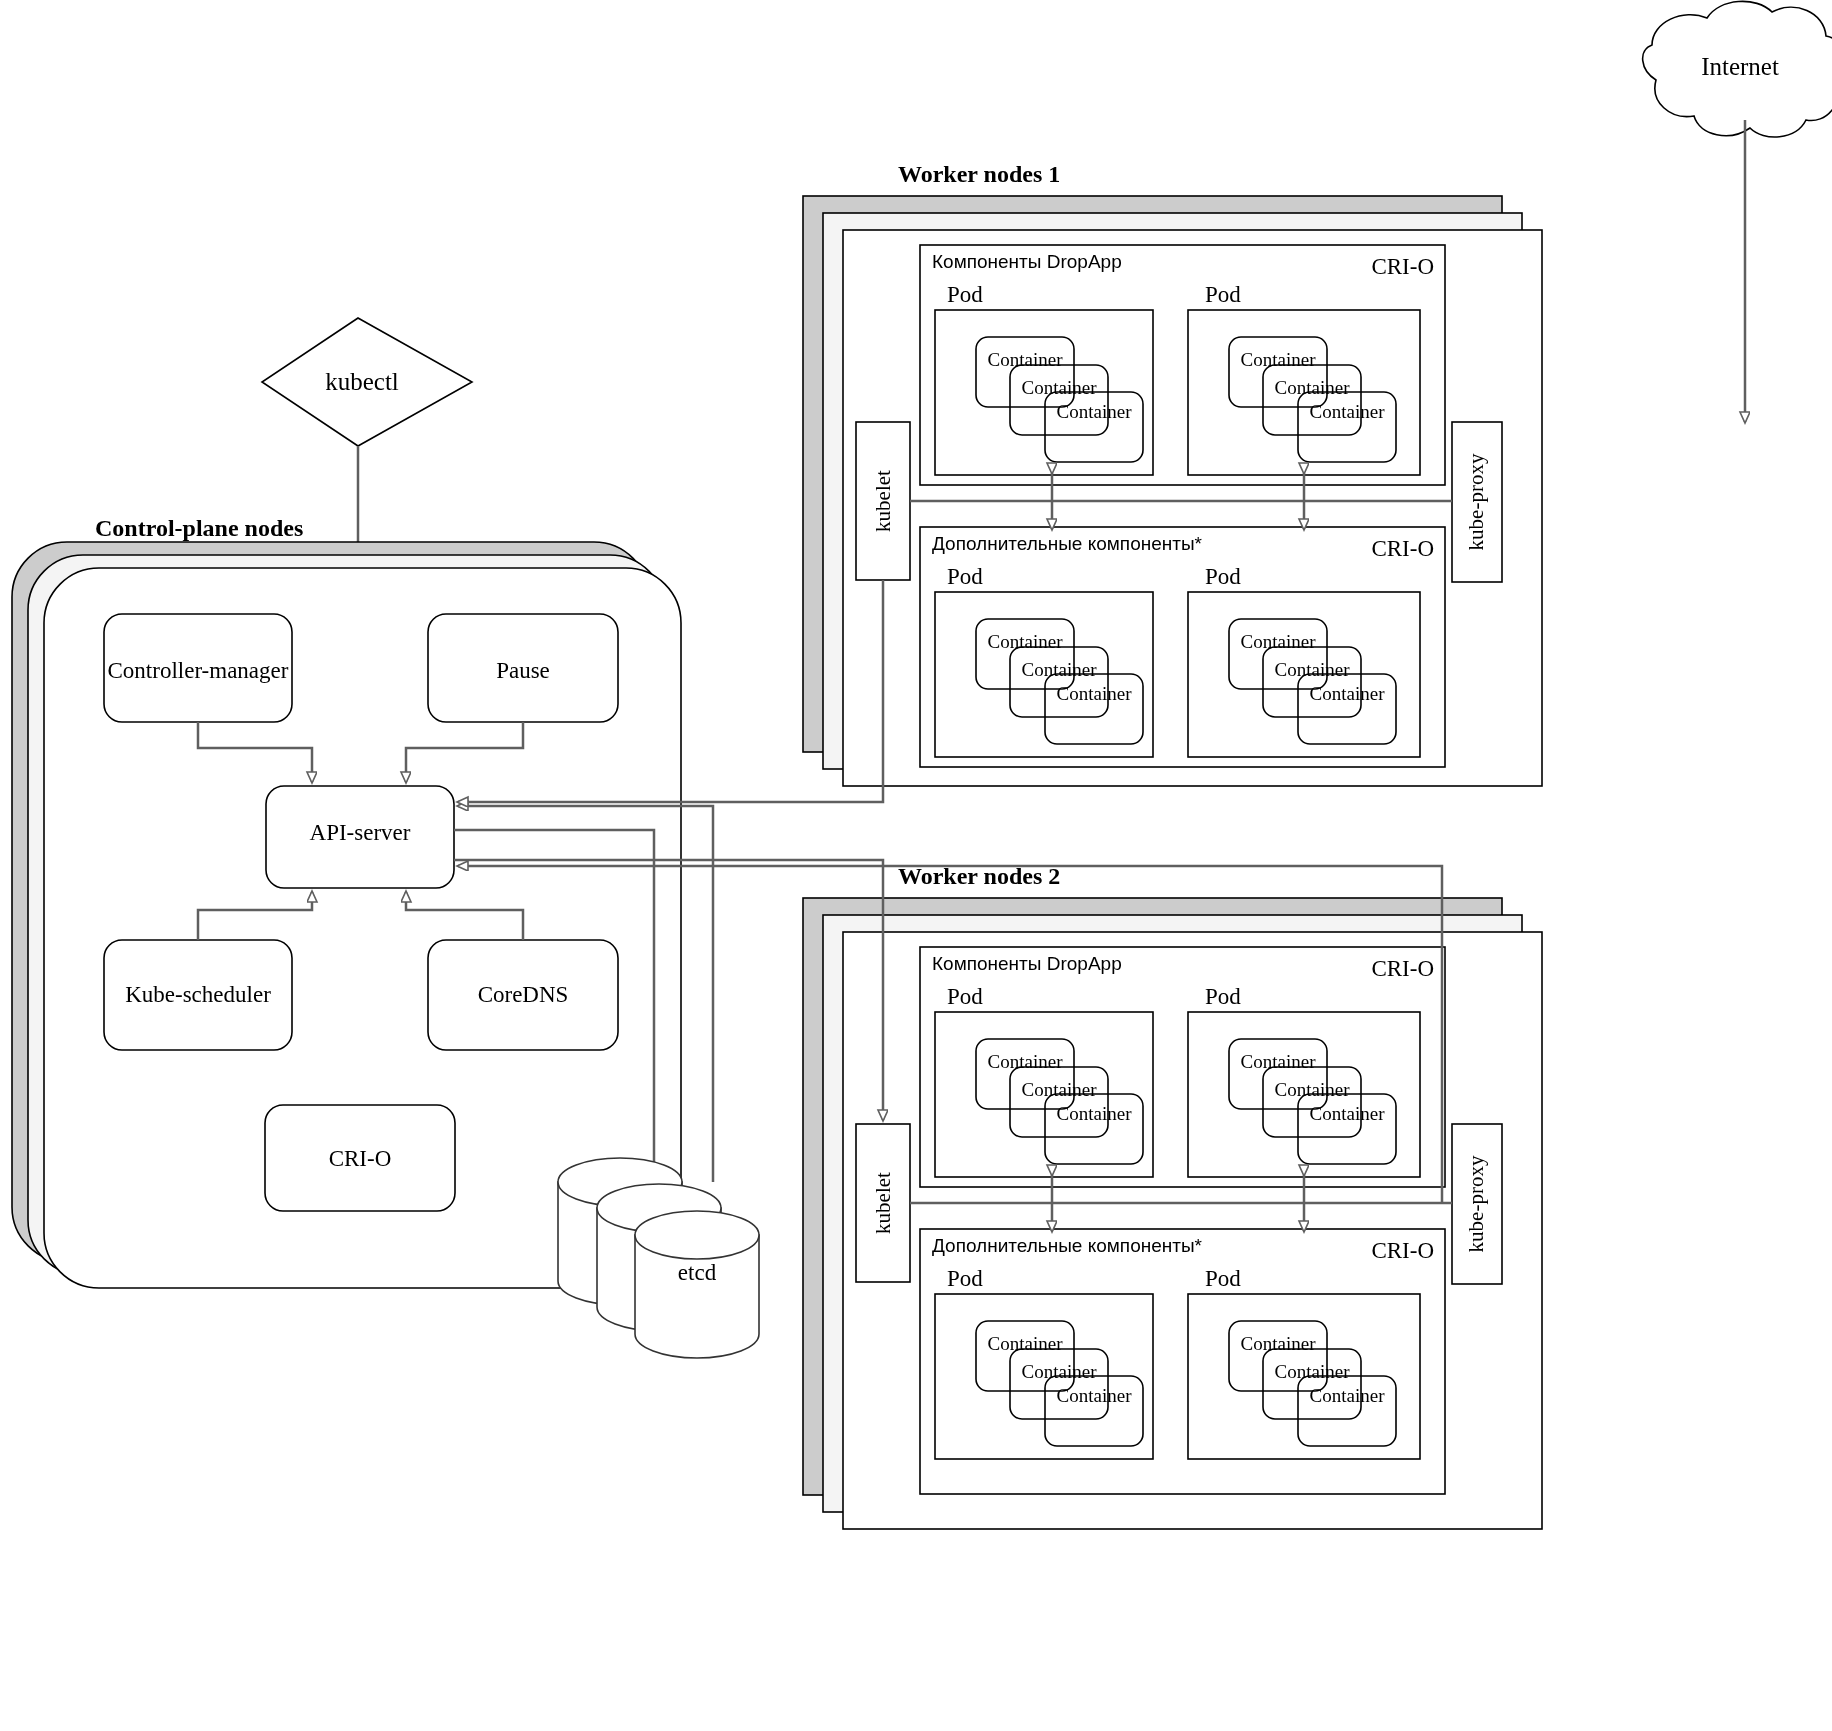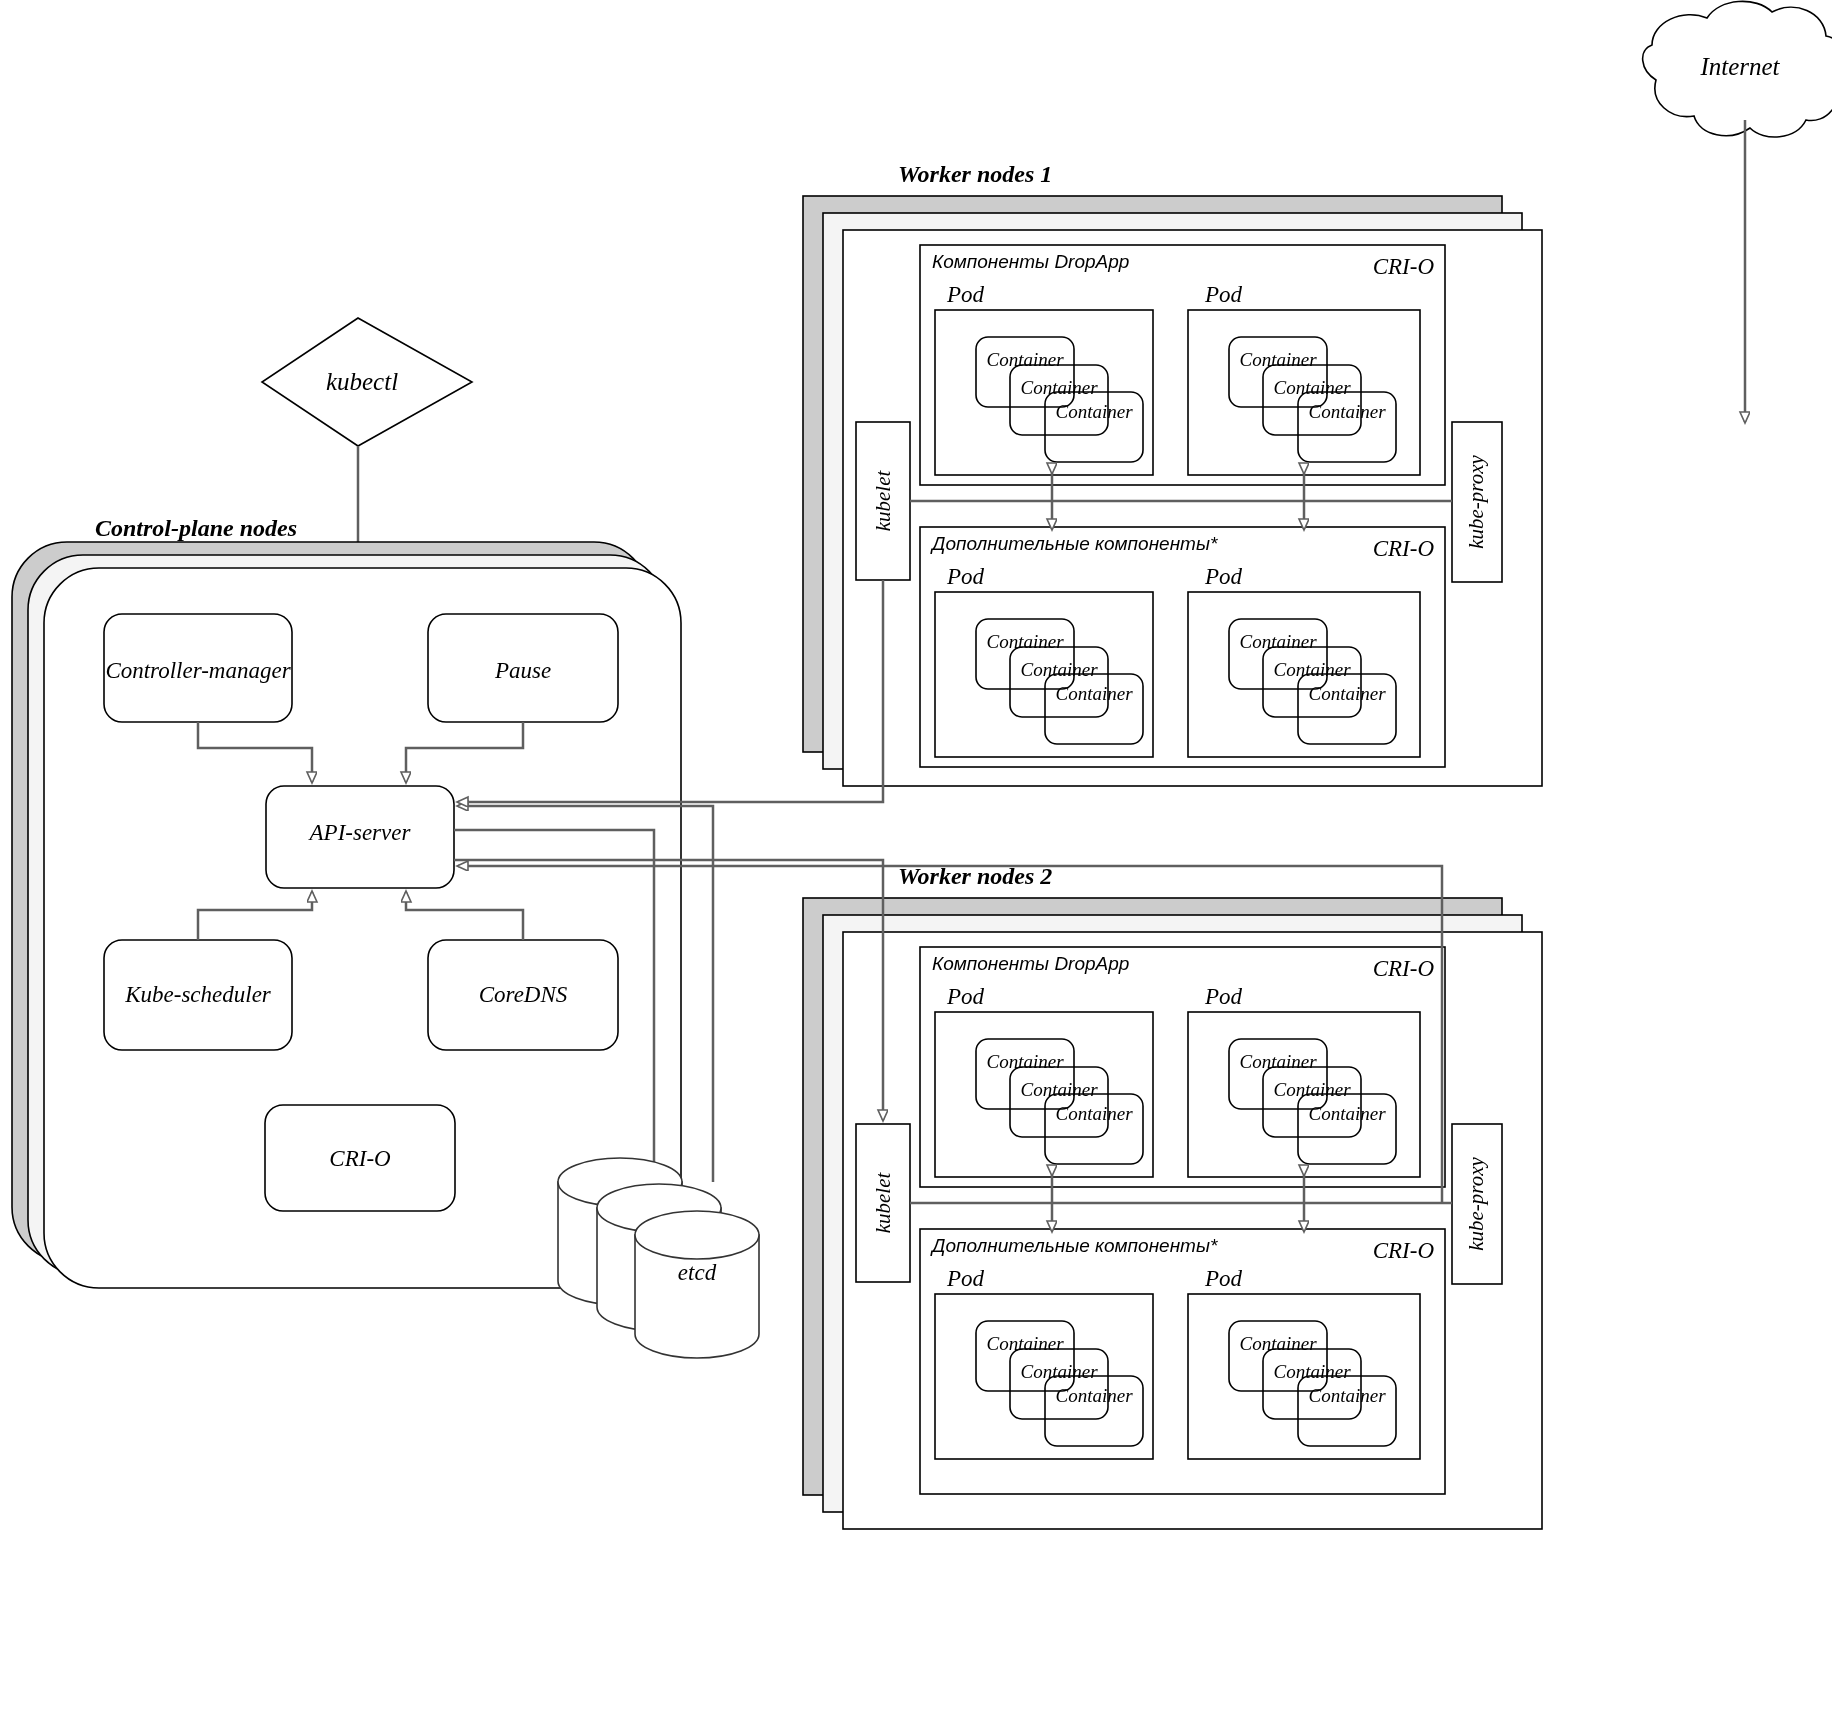--- a/index.html
+++ b/index.html
@@ -1,17 +1,17 @@
 <!DOCTYPE html>
 <html><head>
 <meta charset="utf-8">
 <style>
   html,body{margin:0;padding:0;background:#ffffff;}
   body{font-family:"Liberation Serif",serif;}
-  #stage{position:relative;width:1832px;height:1731px;background:#fff;overflow:hidden;font-style:italic;}
+  #stage{position:relative;width:1832px;height:1731px;background:#fff;overflow:hidden;}
   svg{position:absolute;top:0;left:0;width:1832px;height:1731px;}
   .ln{stroke:#5f5f5f;stroke-width:2.5;fill:none;}
   .blkthin{stroke:#000000;stroke-width:1.6;fill:none;}
   .shadow-gray{fill:#cccccc;stroke:#000000;stroke-width:1.6;}
   .shadow-light{fill:#f4f4f4;stroke:#000000;stroke-width:1.6;}
   .white-box{fill:#ffffff;stroke:#000000;stroke-width:1.6;}
   .cyl{fill:#ffffff;stroke:#333333;stroke-width:1.6;}
   text{font-family:"Liberation Serif",serif;fill:#000;}
   .t-sans{font-family:"Liberation Sans",sans-serif;}
   .bold-hdr{font-weight:bold;font-size:24px;font-family:"Liberation Serif",serif;}

